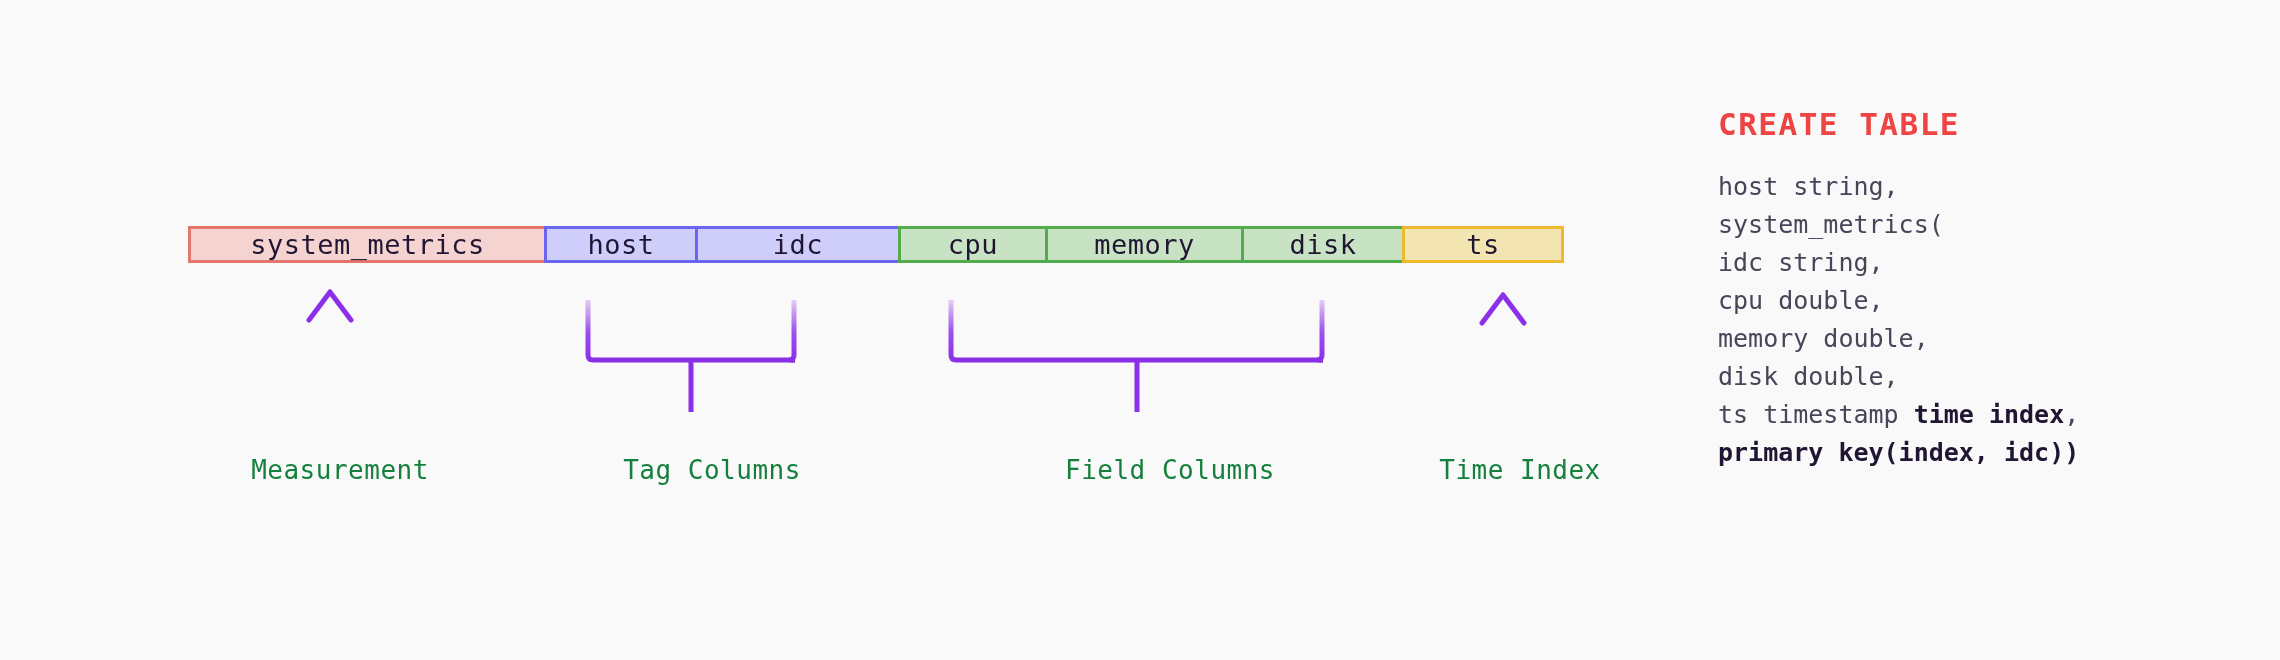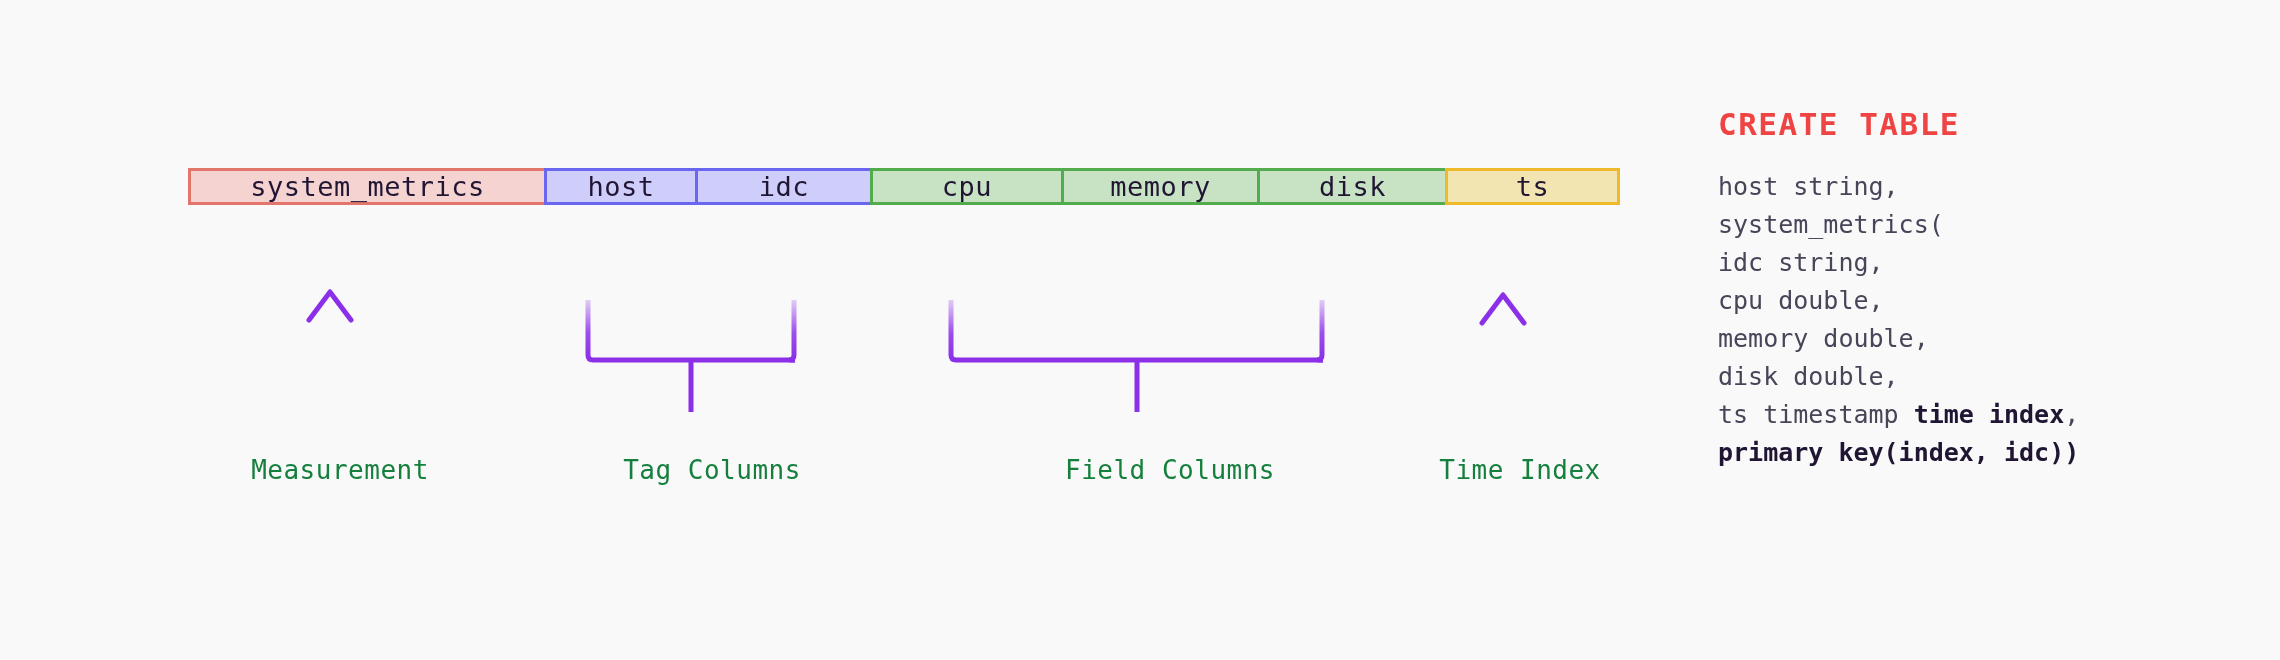--- a/index.html
+++ b/index.html
@@ -17,21 +17,21 @@
     -webkit-font-smoothing: antialiased;
   }
 
   
   #schema-strip {
     position: absolute;
     left: 161px;
     top: 168px;
     height: 95px;
     display: flex;
-    align-items: flex-start;
+    align-items: flex-end;
     padding-left: 27px;
   }
 
   .col-group {
     display: flex;
     align-items: stretch;
     box-sizing: border-box;
     border-style: solid;
     border-width: 3px;
   }
@@ -65,25 +65,25 @@
     color: #201634;
     white-space: nowrap;
   }
   .col-cell + .col-cell { border-left-style: solid; border-left-width: 3px; }
   .tags .col-cell + .col-cell { border-left-color: #6b66f0; }
   .fields .col-cell + .col-cell { border-left-color: #52ab4c; }
 
   
   .w-measurement { width: 353px; }
   .w-host   { width: 148px; }
-  .w-idc    { width: 175px; }
-  .w-cpu    { width: 188px; }
+  .w-idc    { width: 203px; }
+  .w-cpu    { width: 144px; }
   .w-memory { width: 196px; }
-  .w-disk   { width: 188px; }
-  .w-ts     { width: 169px; }
+  .w-disk   { width: 161px; }
+  .w-ts     { width: 156px; }
 
   
   #annotations {
     position: absolute;
     left: 0;
     top: 0;
     width: 2280px;
     height: 660px;
     pointer-events: none;
   }

